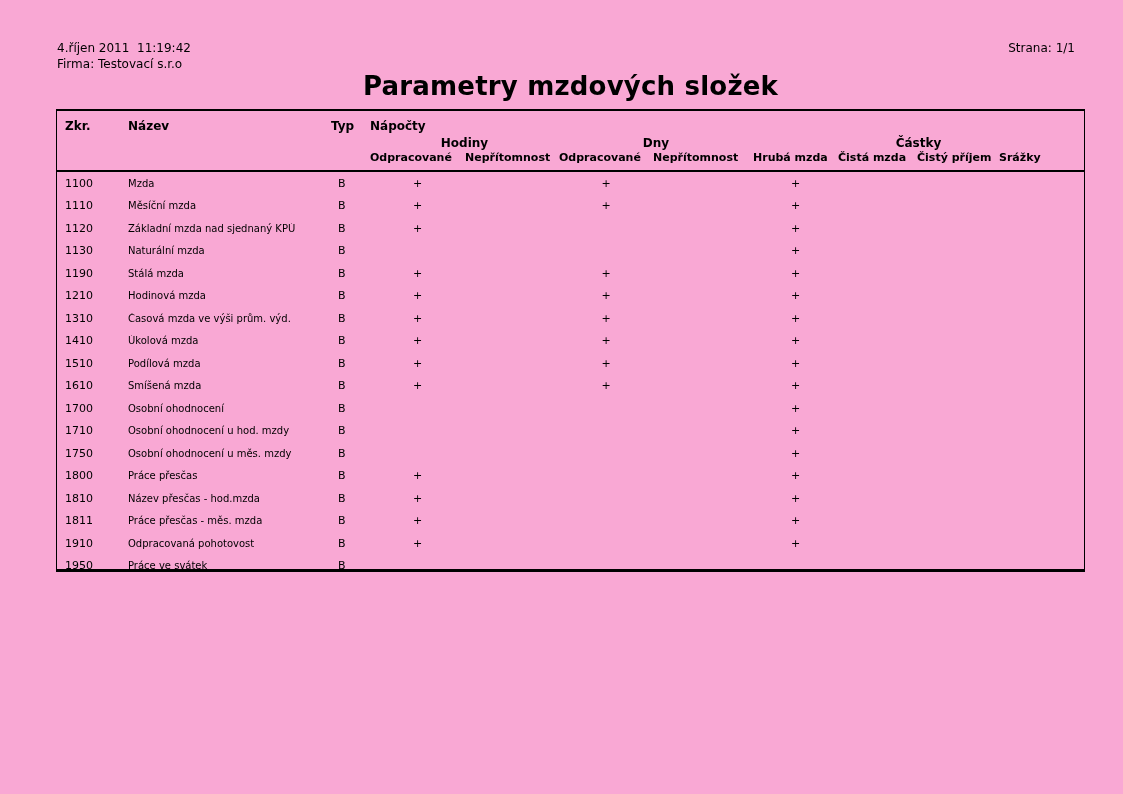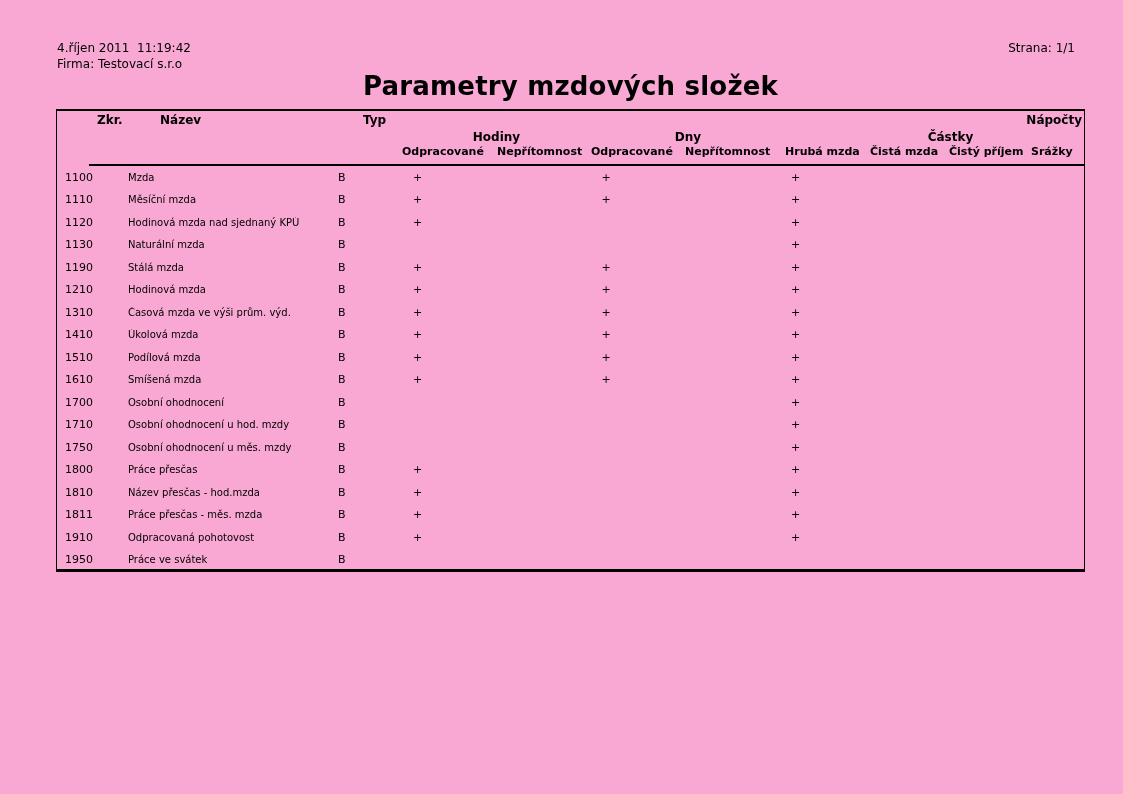--- a/index.html
+++ b/index.html
@@ -64,21 +64,21 @@
     overflow: hidden;
   }
   .grid {
     display: grid;
     grid-template-columns: 63px 203px 47px 95px 94px 94px 100px 85px 79px 82px 85px;
   }
   .thead {
     border-bottom: 2px solid #000;
     height: 53px;
     box-sizing: content-box;
-    margin-left: 32px;
+    padding-top: 6px;
   }
   .hrow1 {
     display: grid;
     grid-template-columns: 63px 203px 47px 714px;
     height: 18px;
     align-items: center;
   }
   .hrow2 {
     display: grid;
     grid-template-columns: 313px 189px 194px 331px;
@@ -89,21 +89,21 @@
     height: 14px;
     align-items: center;
   }
   .h1cell {
     font-size: 12px;
     font-weight: bold;
     white-space: nowrap;
   }
   .h-zkr, .h-nazev, .h-typ { padding-left: 8px; }
   .h-napocty {
-    text-align: right;
+    text-align: left;
     padding-right: 34px;
   }
   .h2cell {
     font-size: 12px;
     font-weight: bold;
     text-align: center;
     white-space: nowrap;
   }
   .h3cell {
     font-size: 11px;
@@ -198,21 +198,21 @@
           <div class="cell c-mark"></div>
           <div class="cell c-mark">+</div>
           <div class="cell c-mark"></div>
           <div class="cell c-mark">+</div>
           <div class="cell c-mark"></div>
           <div class="cell c-mark"></div>
           <div class="cell c-mark"></div>
         </div>
         <div class="grid trow">
           <div class="cell c-zkr">1120</div>
-          <div class="cell c-nazev">Hodinová mzda nad sjednaný KPÚ</div>
+          <div class="cell c-nazev">Základní mzda nad sjednaný KPÚ</div>
           <div class="cell c-typ">B</div>
           <div class="cell c-mark">+</div>
           <div class="cell c-mark"></div>
           <div class="cell c-mark"></div>
           <div class="cell c-mark"></div>
           <div class="cell c-mark">+</div>
           <div class="cell c-mark"></div>
           <div class="cell c-mark"></div>
           <div class="cell c-mark"></div>
         </div>

